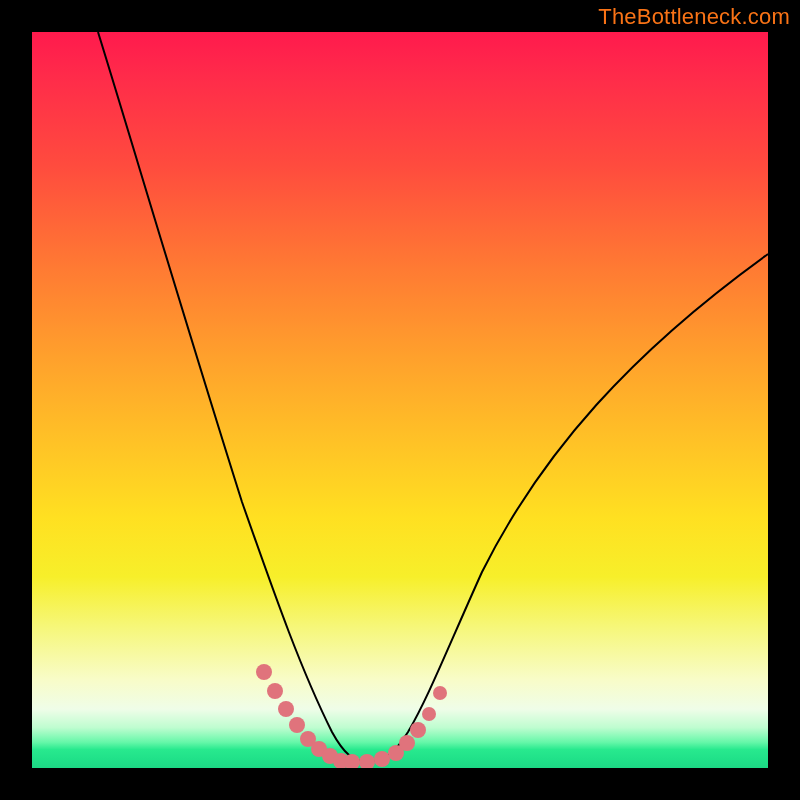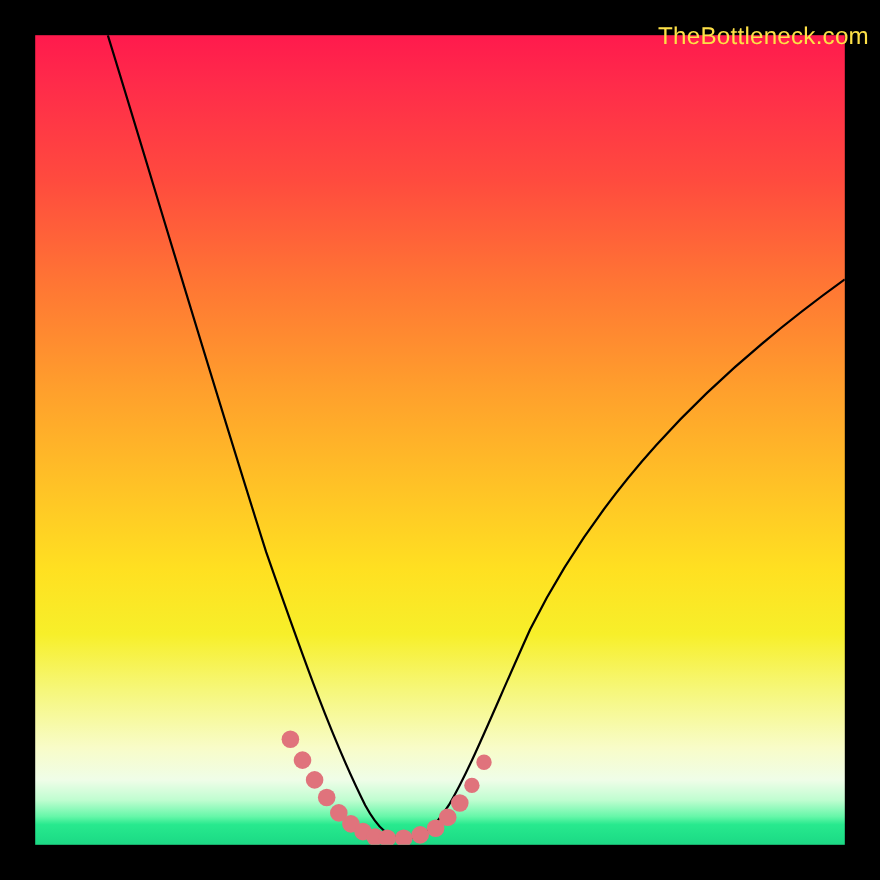--- a/index.html
+++ b/index.html
@@ -39,23 +39,23 @@
       #effde8 92%,
       #bffdd0 94.5%,
       #66f7a9 96.5%,
       #28e98e 97.5%,
       #1fe088 99%,
       #1dd885 100%
     );
   }
   .watermark {
     position: absolute;
-    top: 20px;
+    top: 4px;
     right: 10px;
-    color: #fde047;
+    color: #f97316;
     font-size: 22px;
     letter-spacing: 0.2px;
     font-weight: 500;
     user-select: none;
   }
   svg.curve {
     position: absolute;
     left: 0; top: 0;
     width: 736px;
     height: 736px;

